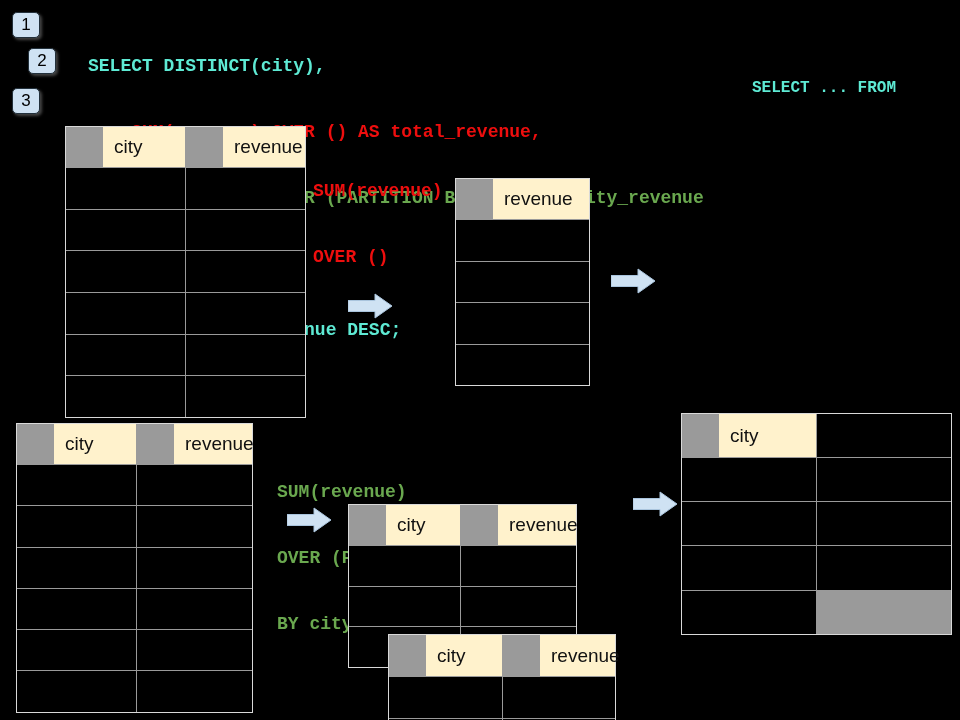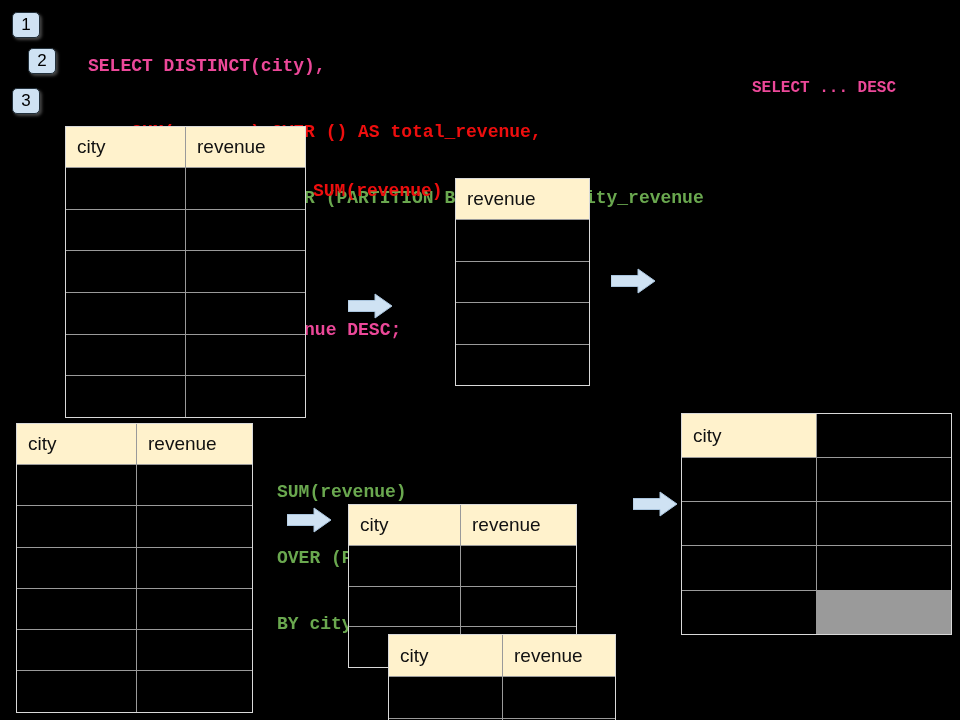--- a/index.html
+++ b/index.html
@@ -10,21 +10,21 @@
   }
   
   .code{
     position:absolute;
     font-family:"Liberation Mono","DejaVu Sans Mono",monospace;
     font-weight:bold;
     font-size:18px;line-height:22px;
     white-space:pre;
   }
   .code .ln{white-space:pre;}
-  .c-purple{color:#ec4899;}
+  .c-purple{color:#5eead4;}
   .c-red{color:#EE0E0E;}
   .c-green{color:#6AA84F;}
   #sql-block{left:88px;top:11px;}
   #label-total{left:313px;top:136px;}
   #label-partition{left:277px;top:437px;}
   #side-note{left:752px;top:36px;font-size:16px;line-height:21px;}
   
   .badge{
     position:absolute;width:28px;height:26px;box-sizing:border-box;
     background:#CFE2F3;border:1px solid #22303b;border-radius:5px;
@@ -38,21 +38,21 @@
   
   .dtable{
     position:absolute;display:grid;gap:1px;
     background:#9a9a9a;              
     border:1px solid #d9d9d9;        
   }
   .cell{box-sizing:border-box;}
   .cell.head{
     background:#FFF2CC;color:#111;
     display:flex;align-items:center;
-    padding-left:11px;font-size:19px;
+    padding-left:11px;font-size:19px;margin-left:37px;
   }
   .cell.data{background:#000;}
   #t-rides-top   {left:65px; top:126px; grid-template-columns:119px 119px; grid-template-rows:40px repeat(6,40.7px);}
   #t-revenue     {left:455px;top:178px; grid-template-columns:133px;       grid-template-rows:40px repeat(4,40.5px);}
   #t-rides-bottom{left:16px; top:423px; grid-template-columns:119px 115px; grid-template-rows:40px repeat(6,40.3px);}
   #t-part-a      {left:348px;top:504px; grid-template-columns:111px 115px; grid-template-rows:40px repeat(3,39.6px);}
   #t-part-b      {left:388px;top:634px; grid-template-columns:113px 112px; grid-template-rows:41px repeat(2,41px); z-index:5;}
   #t-city-rev    {left:681px;top:413px; grid-template-columns:134px 134px; grid-template-rows:43px repeat(4,43.2px);}
   
   .arrow{position:absolute;width:45px;height:26px;}
@@ -76,25 +76,26 @@
 
 <div class="code" id="sql-block">
   <div class="ln c-purple">SELECT DISTINCT(city),</div>
   <div class="ln c-red">    SUM(revenue) OVER () AS total_revenue,</div>
   <div class="ln c-green">    SUM(revenue) OVER (PARTITION BY city) as city_revenue</div>
   <div class="ln c-purple">  FROM rides</div>
   <div class="ln c-purple">  ORDER by city_revenue DESC;</div>
 </div>
 
 <div class="code c-purple" id="side-note">
-  <div class="ln">SELECT ... DESC</div>
+  <div class="ln">SELECT ... FROM</div>
 </div>
 
 <div class="code c-red" id="label-total">
   <div class="ln">SUM(revenue)</div>
+  <div class="ln">OVER ()</div>
 </div>
 
 <div class="code c-green" id="label-partition">
   <div class="ln">SUM(revenue)</div>
   <div class="ln">OVER (PARTITION</div>
   <div class="ln">BY city)</div>
 </div>
 
 <div class="dtable" id="t-rides-top">
     <div class="cell head">city</div>

